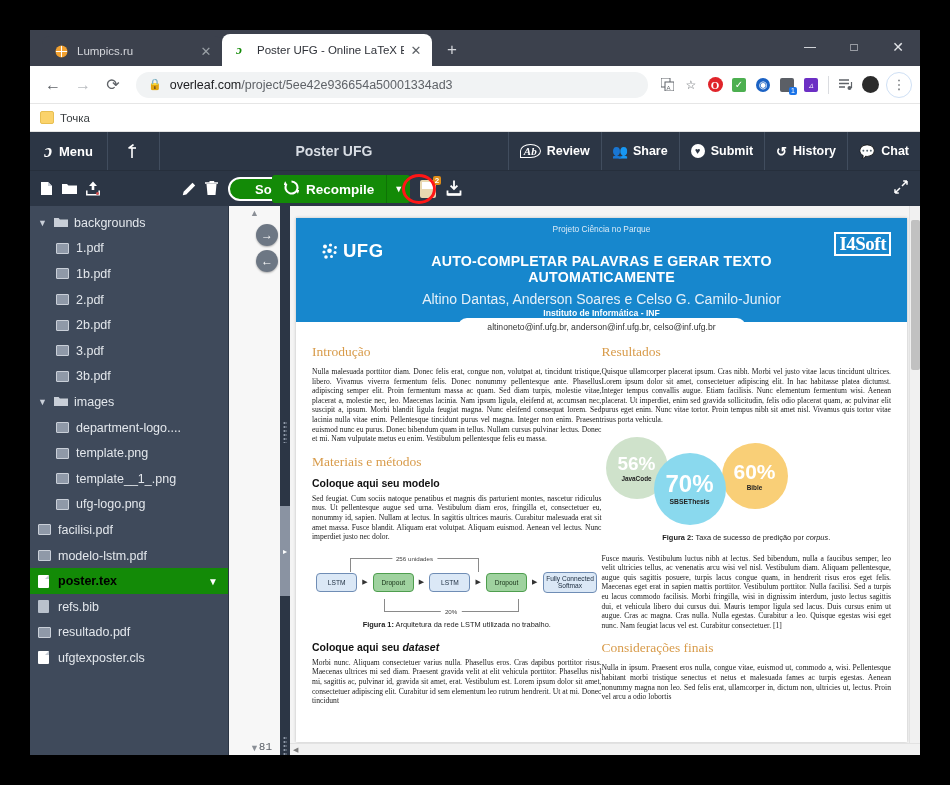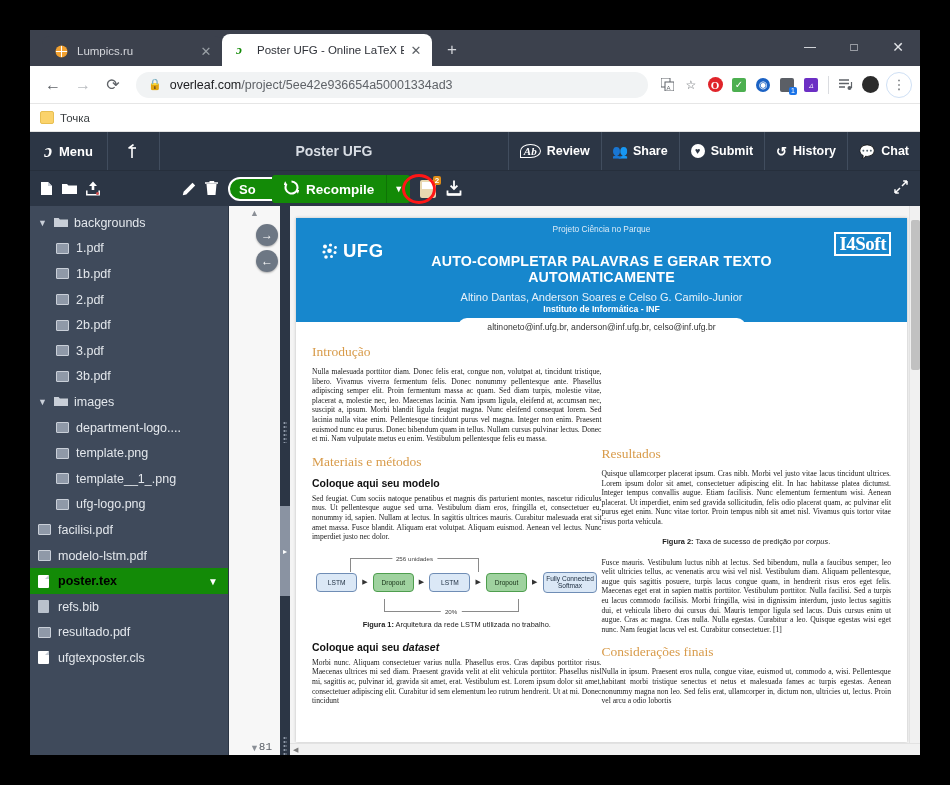--- a/index.html
+++ b/index.html
@@ -170,21 +170,21 @@
   .ftree-tools {
     width: 198px; display: flex; align-items: center; height: 100%;
     padding: 0 10px; gap: 9px;
   }
   .ft-ico { font-size: 14px; color: #ffffff; display:flex;align-items:center;}
   .ft-spacer { flex: 1; }
   .ol-green-cut {
     position: absolute; left: 198px; top: 6px;
     width: 60px; height: 24px; border-radius: 12px;
     background: #138a07; border: 2px solid #fff;
-    display: flex; align-items: center; padding-left: 9px;
+    display: flex; align-items: center; padding-left: 25px;
     color: #fff; font-weight: bold; font-size: 13px; overflow: hidden;
   }
   .recompile-wrap {
     position: absolute; left: 242px; top: 0; height: 36px;
     display: flex; align-items: center;
   }
   .recompile {
     background: #138a07; height: 28px; border-radius: 3px 0 0 3px;
     display: flex; align-items: center; gap: 7px; padding: 0 12px;
     color: #fff; font-weight: bold; font-size: 13.5px;
@@ -330,36 +330,35 @@
     border: 2px solid #fff; padding: 0px 3px;
     font-family: "Liberation Serif", serif; font-weight: bold;
     font-size: 19px; color:#fff; line-height: 20px; letter-spacing:-.5px;
   }
   .poster-title {
     text-align:center; color:#fff; font-weight:bold;
     font-size: 14.2px; line-height: 16.5px; margin: 2px 56px 0 56px;
     letter-spacing: .2px;
   }
   .poster-authors {
-    text-align:center; color:#e4f0f9; font-size: 11px; margin-top: 5px;
+    text-align:center; color:#e4f0f9; font-size: 14px; margin-top: 5px;
   }
   .poster-inst {
     text-align:center; color:#fff; font-size: 8.6px; font-weight:bold; margin-top: 1px;
   }
   .email-pill {
     position:absolute; left: 50%; transform: translateX(-50%); bottom: -13px;
     background: #fff; border-radius: 9px 9px 0 0;
     padding: 4px 30px 3px 30px;
     font-size: 8.6px; color: #333; white-space: nowrap;
   }
 
   .poster-body {
     display: flex; padding: 22px 16px 0 16px;
     font-family: "Liberation Serif", serif;
-    align-items: flex-end;
   }
   .col { flex: 1; min-width: 0; }
   .sec-h {
     color: #d89b4a; font-size: 13.5px; margin: 0 0 7px 0;
     font-family: "Liberation Serif", serif; font-weight: normal;
   }
   .sub-h {
     color: #111; font-size: 10.5px; font-weight: bold; margin: 0 0 5px 0;
     font-family: "Liberation Sans", sans-serif;
   }
@@ -825,20 +824,34 @@
             <h3 class="sub-h">
               <span>Coloque aqui seu </span><em>dataset</em>
             </h3>
             <p class="ptext">Morbi nunc. Aliquam consectetuer varius nulla. Phasellus eros. Cras dapibus porttitor risus. Maecenas ultrices mi sed diam. Praesent gravida velit at elit vehicula porttitor. Phasellus nisl mi, sagittis ac, pulvinar id, gravida sit amet, erat. Vestibulum est. Lorem ipsum dolor sit amet, consectetuer adipiscing elit. Curabitur id sem elementum leo rutrum hendrerit. Ut at mi. Donec tincidunt</p>
           </div>
 
           <div class="col">
             <h2 class="sec-h">Resultados</h2>
             <p class="ptext">Quisque ullamcorper placerat ipsum. Cras nibh. Morbi vel justo vitae lacus tincidunt ultrices. Lorem ipsum dolor sit amet, consectetuer adipiscing elit. In hac habitasse platea dictumst. Integer tempus convallis augue. Etiam facilisis. Nunc elementum fermentum wisi. Aenean placerat. Ut imperdiet, enim sed gravida sollicitudin, felis odio placerat quam, ac pulvinar elit purus eget enim. Nunc vitae tortor. Proin tempus nibh sit amet nisl. Vivamus quis tortor vitae risus porta vehicula.</p>
 
+            <div class="circles" id="circles">
+                <div class="circ" style="left: 4px; top: 2px; width: 62px; height: 62px; background: rgb(207, 226, 203); z-index: 2;">
+                  <span class="pct" style="font-size: 19px;">56%</span>
+                  <span class="lbl" style="font-size: 6.4px;">JavaCode</span>
+                </div>
+                <div class="circ" style="left: 52px; top: 18px; width: 72px; height: 72px; background: rgb(138, 217, 238); z-index: 3;">
+                  <span class="pct" style="font-size: 24px;">70%</span>
+                  <span class="lbl" style="font-size: 6.8px;">SBSEThesis</span>
+                </div>
+                <div class="circ" style="left: 120px; top: 8px; width: 66px; height: 66px; background: rgb(249, 207, 119); z-index: 2;">
+                  <span class="pct" style="font-size: 21px;">60%</span>
+                  <span class="lbl" style="font-size: 6.4px;">Bible</span>
+                </div>
+              </div>
             <div class="fig-cap">
               <b>Figura 2:</b><span> Taxa de sucesso de predição por </span><i>corpus</i><span>.</span>
             </div>
 
             <p class="ptext">Fusce mauris. Vestibulum luctus nibh at lectus. Sed bibendum, nulla a faucibus semper, leo velit ultricies tellus, ac venenatis arcu wisi vel nisl. Vestibulum diam. Aliquam pellentesque, augue quis sagittis posuere, turpis lacus congue quam, in hendrerit risus eros eget felis. Maecenas eget erat in sapien mattis porttitor. Vestibulum porttitor. Nulla facilisi. Sed a turpis eu lacus commodo facilisis. Morbi fringilla, wisi in dignissim interdum, justo lectus sagittis dui, et vehicula libero dui cursus dui. Mauris tempor ligula sed lacus. Duis cursus enim ut augue. Cras ac magna. Cras nulla. Nulla egestas. Curabitur a leo. Quisque egestas wisi eget nunc. Nam feugiat lacus vel est. Curabitur consectetuer. [1]</p>
 
             <h2 class="sec-h">Considerações finais</h2>
             <p class="ptext">Nulla in ipsum. Praesent eros nulla, congue vitae, euismod ut, commodo a, wisi. Pellentesque habitant morbi tristique senectus et netus et malesuada fames ac turpis egestas. Aenean nonummy magna non leo. Sed felis erat, ullamcorper in, dictum non, ultricies ut, lectus. Proin vel arcu a odio lobortis</p>
           </div>
 

